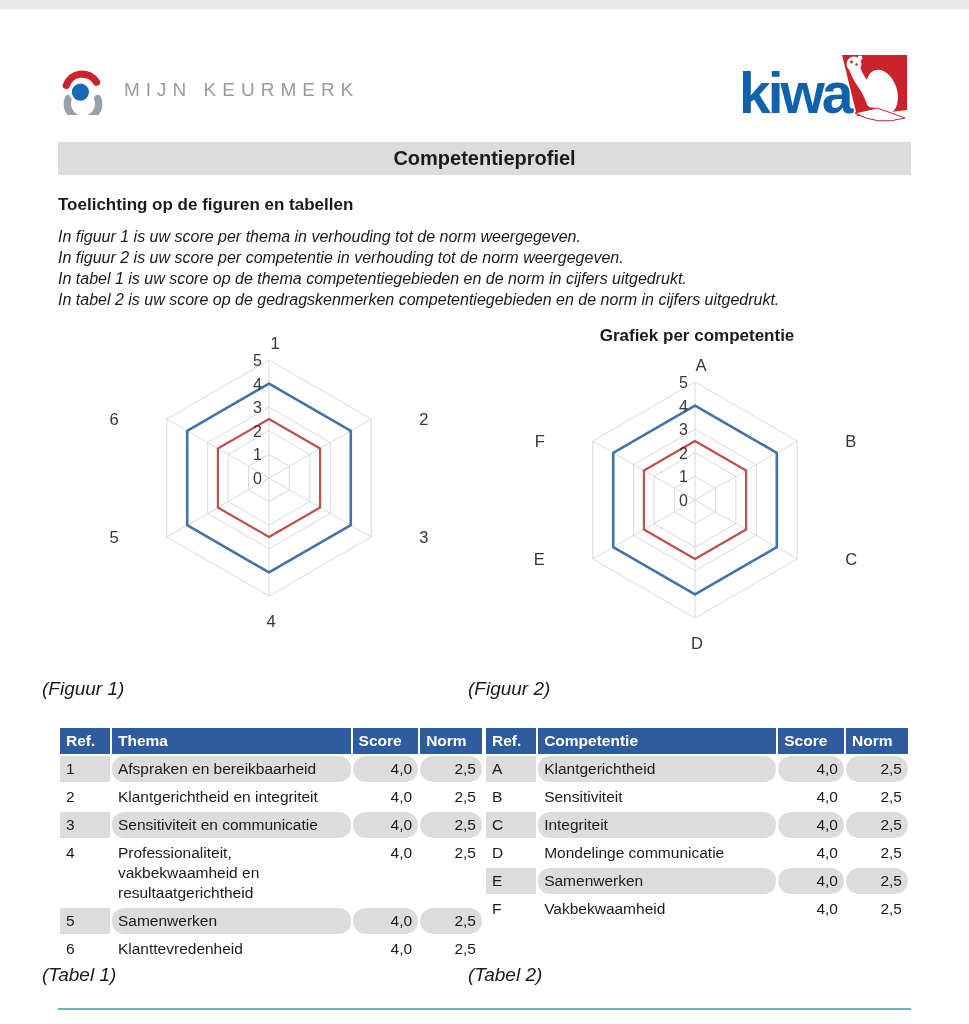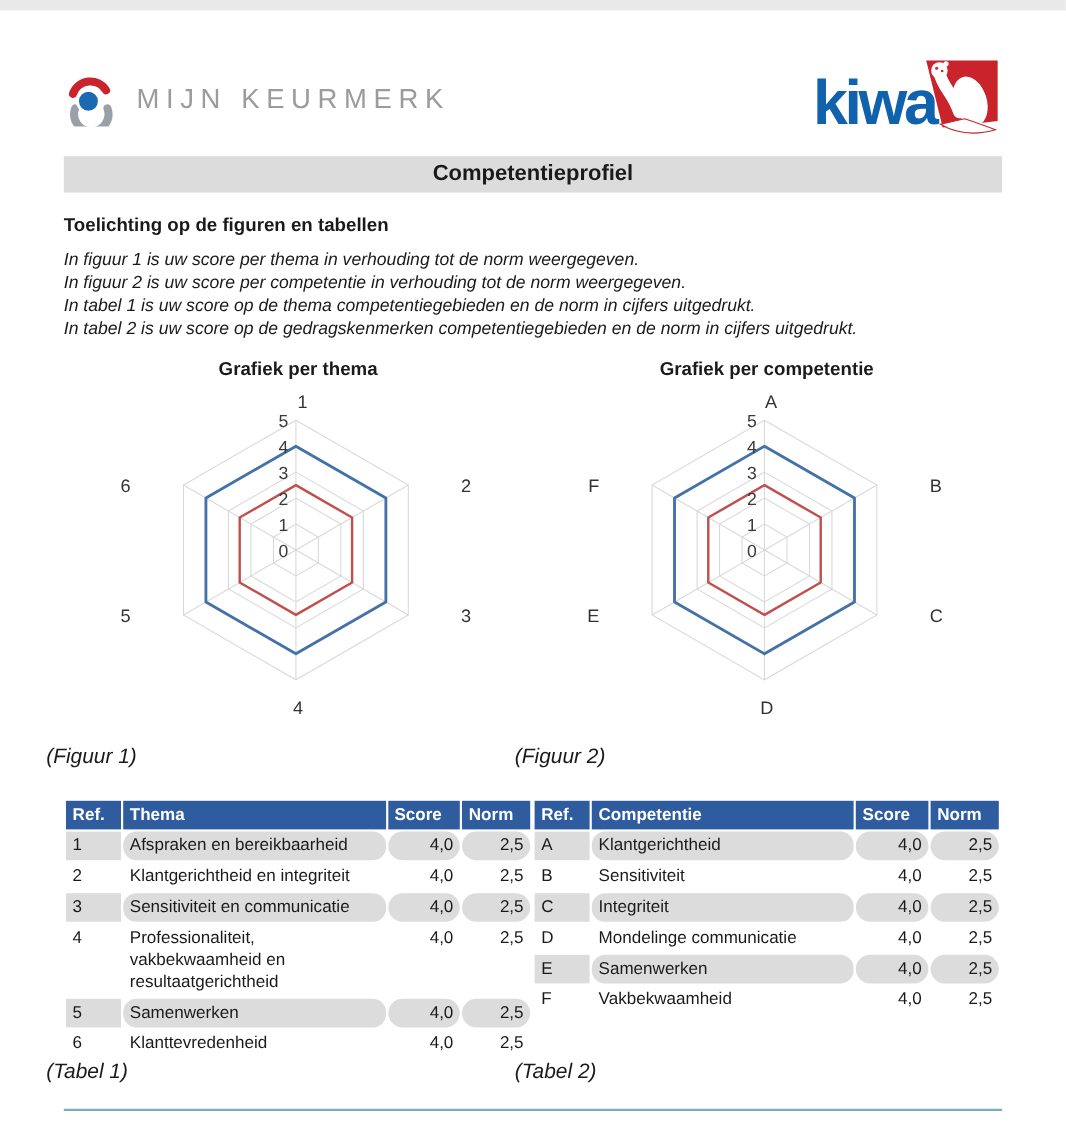--- a/index.html
+++ b/index.html
@@ -3,21 +3,21 @@
 <meta charset="utf-8">
 <style>
   html,body{margin:0;padding:0;}
   body{
     width:969px;height:1024px;background:#ffffff;overflow:hidden;
     font-family:"Liberation Sans", sans-serif;color:#1a1a1a;
   }
   .top-strip{height:9px;background:#e9e9e9;border-bottom:1px solid #f4f4f4;}
   .hdr{display:flex;justify-content:space-between;align-items:center;padding:0 58px;margin-top:42px;height:76px;}
   .mk-logo{display:flex;align-items:center;gap:16px;}
-  .mk-text{color:#9b9b9b;font-size:25px;letter-spacing:6px;font-weight:400;}
+  .mk-text{color:#9b9b9b;font-size:19px;letter-spacing:6px;font-weight:400;}
   .kiwa-svg{display:block;}
   .title-bar{margin:14px 58px 0;background:#dcdcdc;text-align:center;font-weight:bold;font-size:20px;padding:5px 0;}
   .intro{padding:0 58px;margin-top:20px;}
   .intro h2{font-size:17px;margin:0 0 11px;font-weight:bold;}
   .intro p{font-style:italic;font-size:16px;margin:0;line-height:21px;}
   .charts{display:flex;padding:0 58px;margin-top:16px;}
   .chart-col{width:426px;}
   .chart-title{text-align:center;font-weight:bold;font-size:17px;height:22px;}
   svg.radar{display:block;width:425px;height:302px;}
   .cap-row{display:flex;padding:0 38px;font-style:italic;font-size:19px;}
@@ -76,21 +76,20 @@
 <section class="intro">
   <h2>Toelichting op de figuren en tabellen</h2>
   <p>In figuur 1 is uw score per thema in verhouding tot de norm weergegeven.</p>
   <p>In figuur 2 is uw score per competentie in verhouding tot de norm weergegeven.</p>
   <p>In tabel 1 is uw score op de thema competentiegebieden en de norm in cijfers uitgedrukt.</p>
   <p>In tabel 2 is uw score op de gedragskenmerken competentiegebieden en de norm in cijfers uitgedrukt.</p>
 </section>
 
 <section class="charts">
   <div class="chart-col">
-    <div class="chart-title">Grafiek per thema</div>
     <svg class="radar" viewBox="0 0 425 302">
         <g>
           <polygon points="211.0,128.4 231.4,140.2 231.4,163.8 211.0,175.6 190.6,163.8 190.6,140.2" fill="none" stroke="#d9d9d9" stroke-width="1"></polygon>
           <polygon points="211.0,104.8 251.9,128.4 251.9,175.6 211.0,199.2 170.1,175.6 170.1,128.4" fill="none" stroke="#d9d9d9" stroke-width="1"></polygon>
           <polygon points="211.0,81.2 272.3,116.6 272.3,187.4 211.0,222.8 149.7,187.4 149.7,116.6" fill="none" stroke="#d9d9d9" stroke-width="1"></polygon>
           <polygon points="211.0,57.6 292.8,104.8 292.8,199.2 211.0,246.4 129.2,199.2 129.2,104.8" fill="none" stroke="#d9d9d9" stroke-width="1"></polygon>
           <polygon points="211.0,34.0 313.2,93.0 313.2,211.0 211.0,270.0 108.8,211.0 108.8,93.0" fill="none" stroke="#d9d9d9" stroke-width="1"></polygon>
           <line x1="211" y1="152" x2="211.0" y2="34.0" stroke="#d9d9d9" stroke-width="1"></line>
           <line x1="211" y1="152" x2="313.2" y2="93.0" stroke="#d9d9d9" stroke-width="1"></line>
           <line x1="211" y1="152" x2="313.2" y2="211.0" stroke="#d9d9d9" stroke-width="1"></line>

